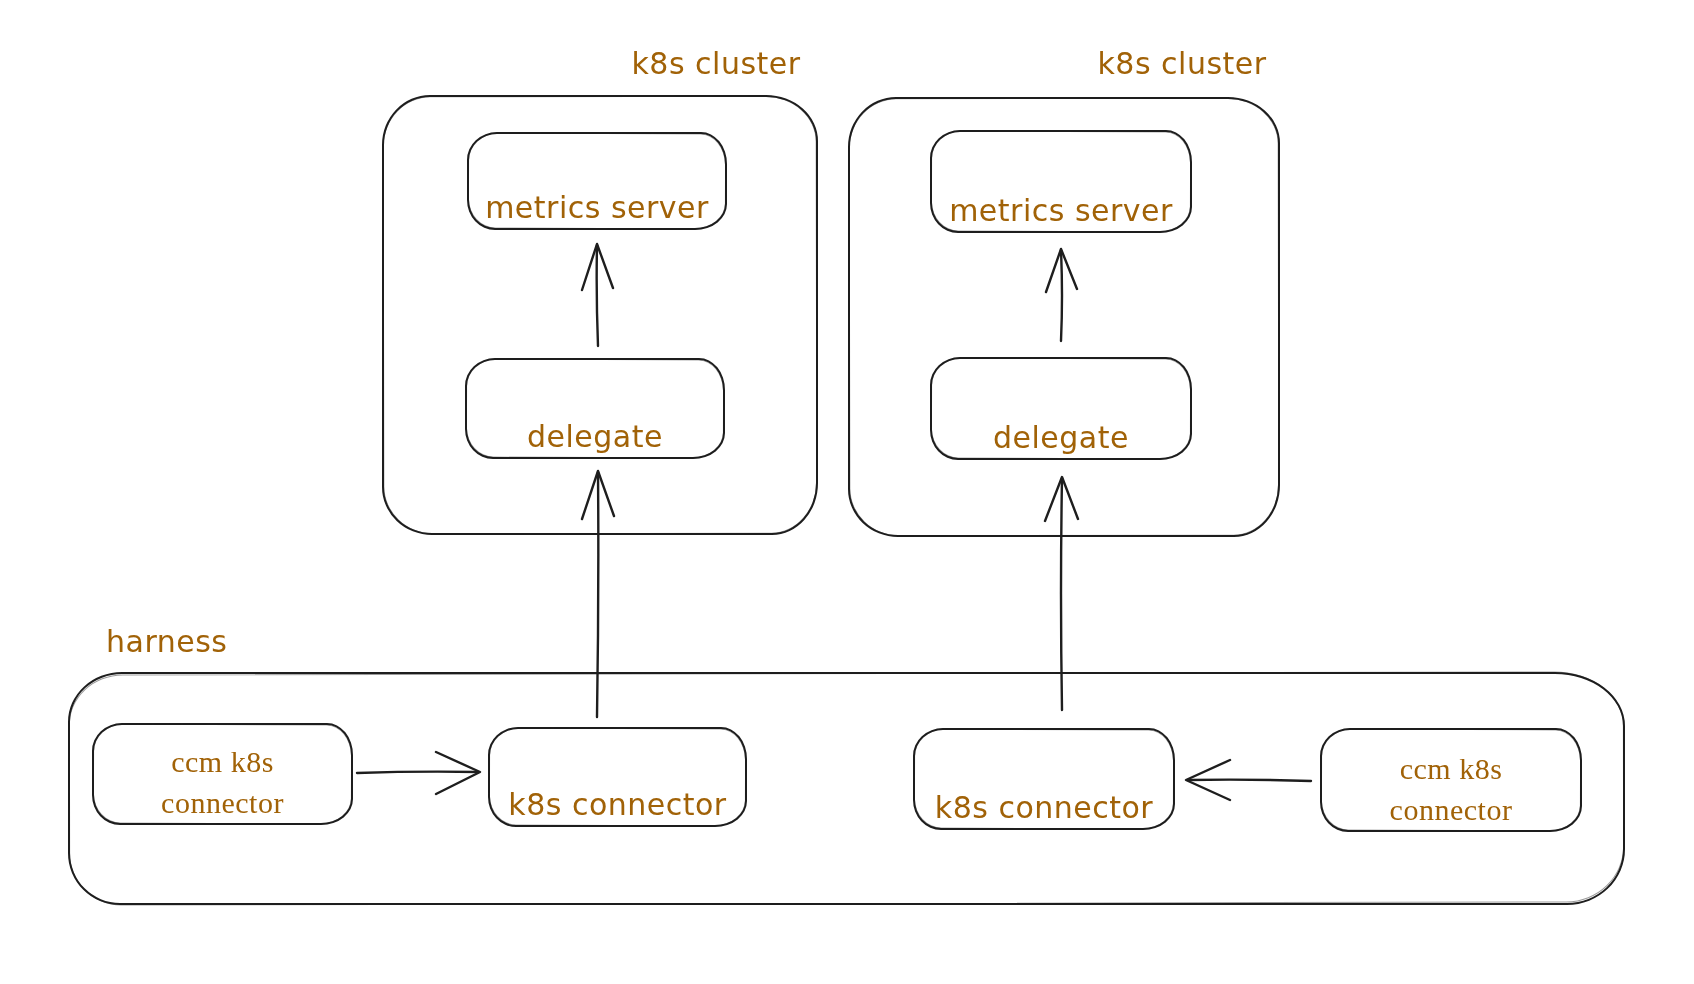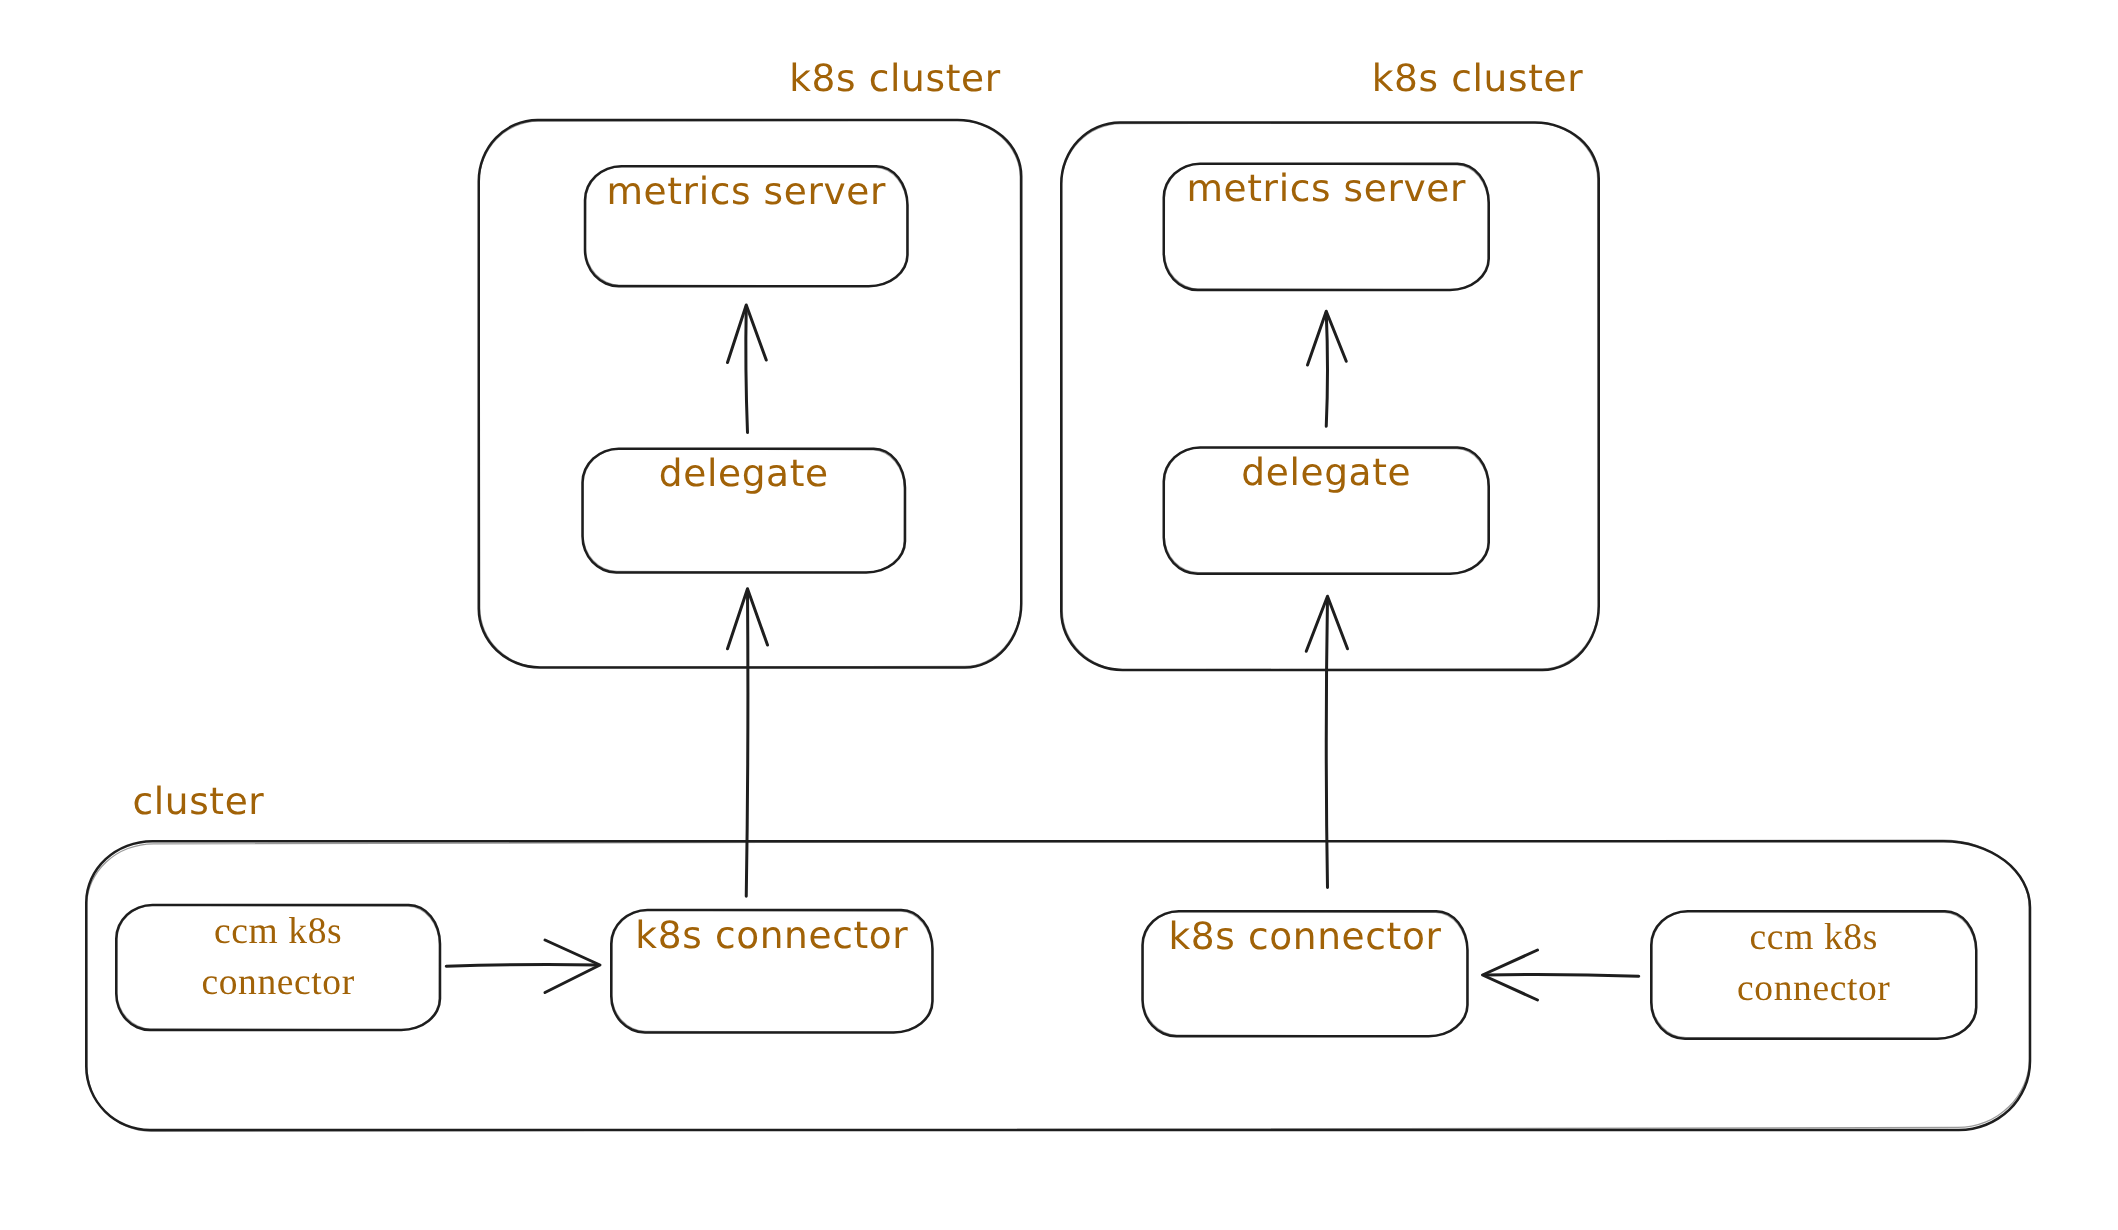--- a/index.html
+++ b/index.html
@@ -36,21 +36,21 @@
   .harness-frame { border-radius: 54px 70px 58px 52px / 50px 54px 56px 52px; }
 
   
   .node {
     position: absolute;
     border: 2.5px solid #1e1e1e;
     border-radius: 30px 26px 32px 28px / 28px 32px 26px 30px;
     background: #ffffff;
     box-sizing: border-box;
     display: flex;
-    align-items: flex-start;
+    align-items: flex-end;
     justify-content: center;
     text-align: center;
     font-size: 30px;
     line-height: 1.35;
     letter-spacing: 0.5px;
   }
   .node::after {
     content: "";
     position: absolute;
     inset: -1px;
@@ -101,21 +101,21 @@
 
   <div class="flabel centered" style="left:1062px; top:46px; width:240px;">k8s cluster</div>
   <div class="frame cluster-frame" style="left:848px; top:97px; width:432px; height:440px;"></div>
   <div class="node" style="left:930px; top:130px; width:262px; height:103px;">
     <span>metrics server</span>
   </div>
   <div class="node" style="left:930px; top:357px; width:262px; height:103px;">
     <span>delegate</span>
   </div>
 
-  <div class="flabel" style="left:106px; top:624px;">cluster</div>
+  <div class="flabel" style="left:106px; top:624px;">harness</div>
   <div class="frame harness-frame" style="left:68px; top:672px; width:1557px; height:233px;"></div>
 
   <div class="node" style="left:92px; top:723px; width:261px; height:102px;">
     <span class="wrap2">ccm k8s connector</span>
   </div>
   <div class="node" style="left:488px; top:727px; width:259px; height:100px;">
     <span>k8s connector</span>
   </div>
   <div class="node" style="left:913px; top:728px; width:262px; height:102px;">
     <span>k8s connector</span>

